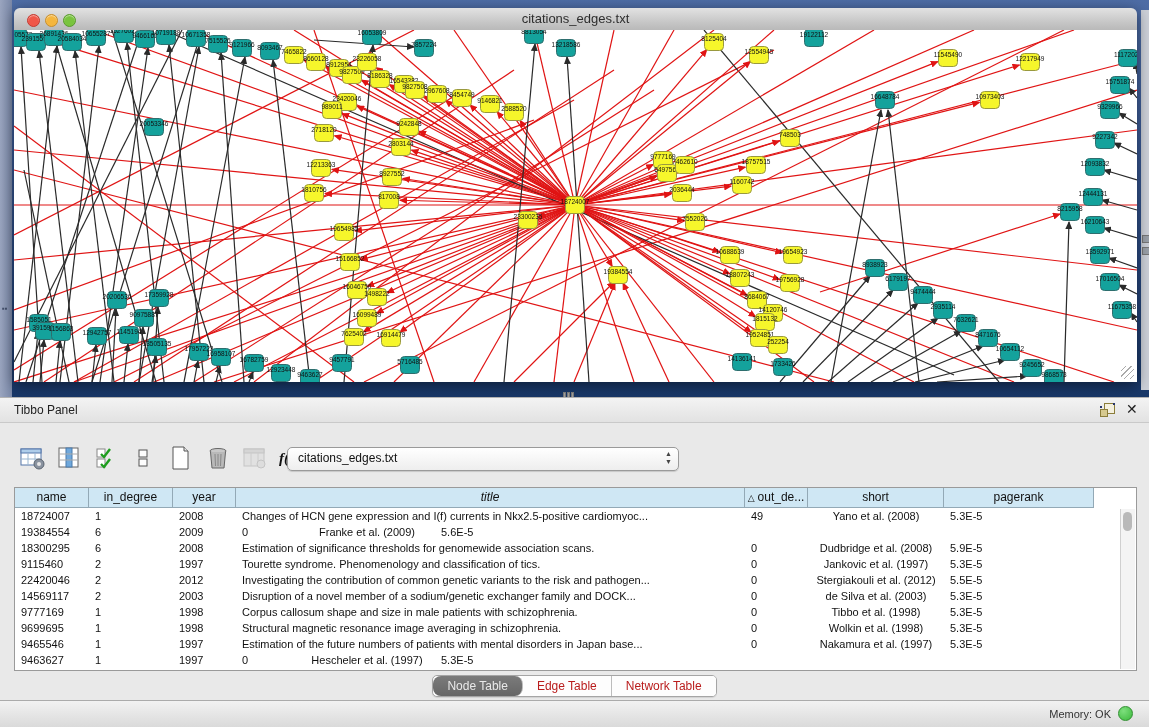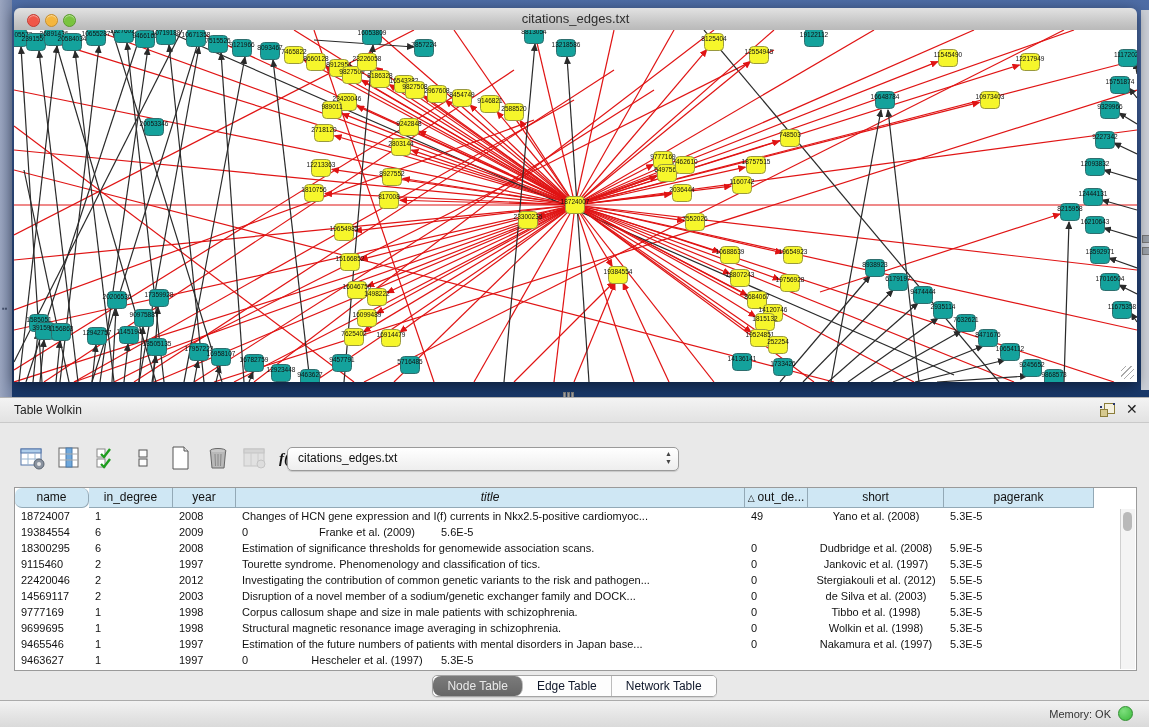--- a/index.html
+++ b/index.html
@@ -60,21 +60,21 @@
   .trow{display:flex;height:16px;}
   .td{box-sizing:border-box;font-size:11px;color:#111;line-height:16px;white-space:nowrap;
       overflow:hidden;padding-left:6px;}
   .td.center{text-align:center;padding-left:0;}
   .vscroll{position:absolute;right:1px;top:21px;width:14px;height:160px;background:#f4f4f4;border-left:1px solid #d0d0d0;}
   .vthumb{position:absolute;left:2px;top:3px;width:9px;height:19px;border-radius:5px;background:#b9b9b9;}
   
   .tabsbar{left:0;top:278px;width:1149px;height:24px;display:flex;justify-content:center;}
   .seg{display:flex;border:1px solid #a5a5a5;border-radius:5px;overflow:hidden;height:20px;
        background:#fff;box-shadow:0 1px 1px rgba(0,0,0,.1);}
-  .seg-item{padding:0 14px;font-size:12px;line-height:20px;color:#0f172a;border-right:1px solid #bcbcbc;background:#fdfdfd;}
+  .seg-item{padding:0 14px;font-size:12px;line-height:20px;color:#b91c1c;border-right:1px solid #bcbcbc;background:#fdfdfd;}
   .seg-item:last-child{border-right:none;}
   .seg-item.sel{background:linear-gradient(180deg,#7b7b7b,#666);color:#e9e9e9;border-radius:8px;}
   
   .statusbar{left:0;top:303px;width:1149px;height:27px;border-top:1px solid #ababab;
     background:linear-gradient(180deg,#f2f2f2,#d9d9d9);}
   .mem-label{right:38px;top:7px;position:absolute;font-size:11px;color:#333;}
   .mem-dot{right:16px;top:5px;position:absolute;width:13px;height:13px;border-radius:50%;
     background:radial-gradient(circle at 35% 30%,#7ddf7d,#3cb93c);border:1px solid #2f8f2f;}
 </style>
 </head>
@@ -496,21 +496,21 @@
   <div class="resize-grip"></div>
 </div>
 <div class="abs splitter-dot">
     <i></i>
     <i></i>
     <i></i>
   </div>
 
 <div class="abs panel">
   <div class="abs panel-header">
-    <span class="abs panel-title">Table Wolkin</span>
+    <span class="abs panel-title">Tibbo Panel</span>
     <span class="abs float-icon">
       <i class="sq1"></i>
         <i class="sq2"></i>
         <i class="dt1"></i>
         <i class="dt2"></i>
     </span>
     <span class="abs close-icon">✕</span>
   </div>
 
   <div class="abs toolbar">
@@ -574,21 +574,21 @@
     <span class="tb-icon fx">f(x)</span>
   </div>
 
   <div class="abs dropdown">
     <span class="val">citations_edges.txt</span>
     <span class="stepper">▲<br>▼</span>
   </div>
 
   <div class="abs table-wrap">
     <div class="thead" id="thead">
-        <div class="th" style="width: 74px; border-radius: 7px;">name</div>
+        <div class="th" style="width: 74px;">name</div>
         <div class="th" style="width: 84px;">in_degree</div>
         <div class="th" style="width: 63px;">year</div>
         <div class="th" style="width: 509px; font-style: italic;">title</div>
         <div class="th" style="width: 63px;"><span class="sort-glyph">△</span>out_de...</div>
         <div class="th" style="width: 136px;">short</div>
         <div class="th" style="width: 150px;">pagerank</div>
       </div>
     <div id="tbody">
         <div class="trow">
           <div class="td" style="width: 74px;">18724007</div>

